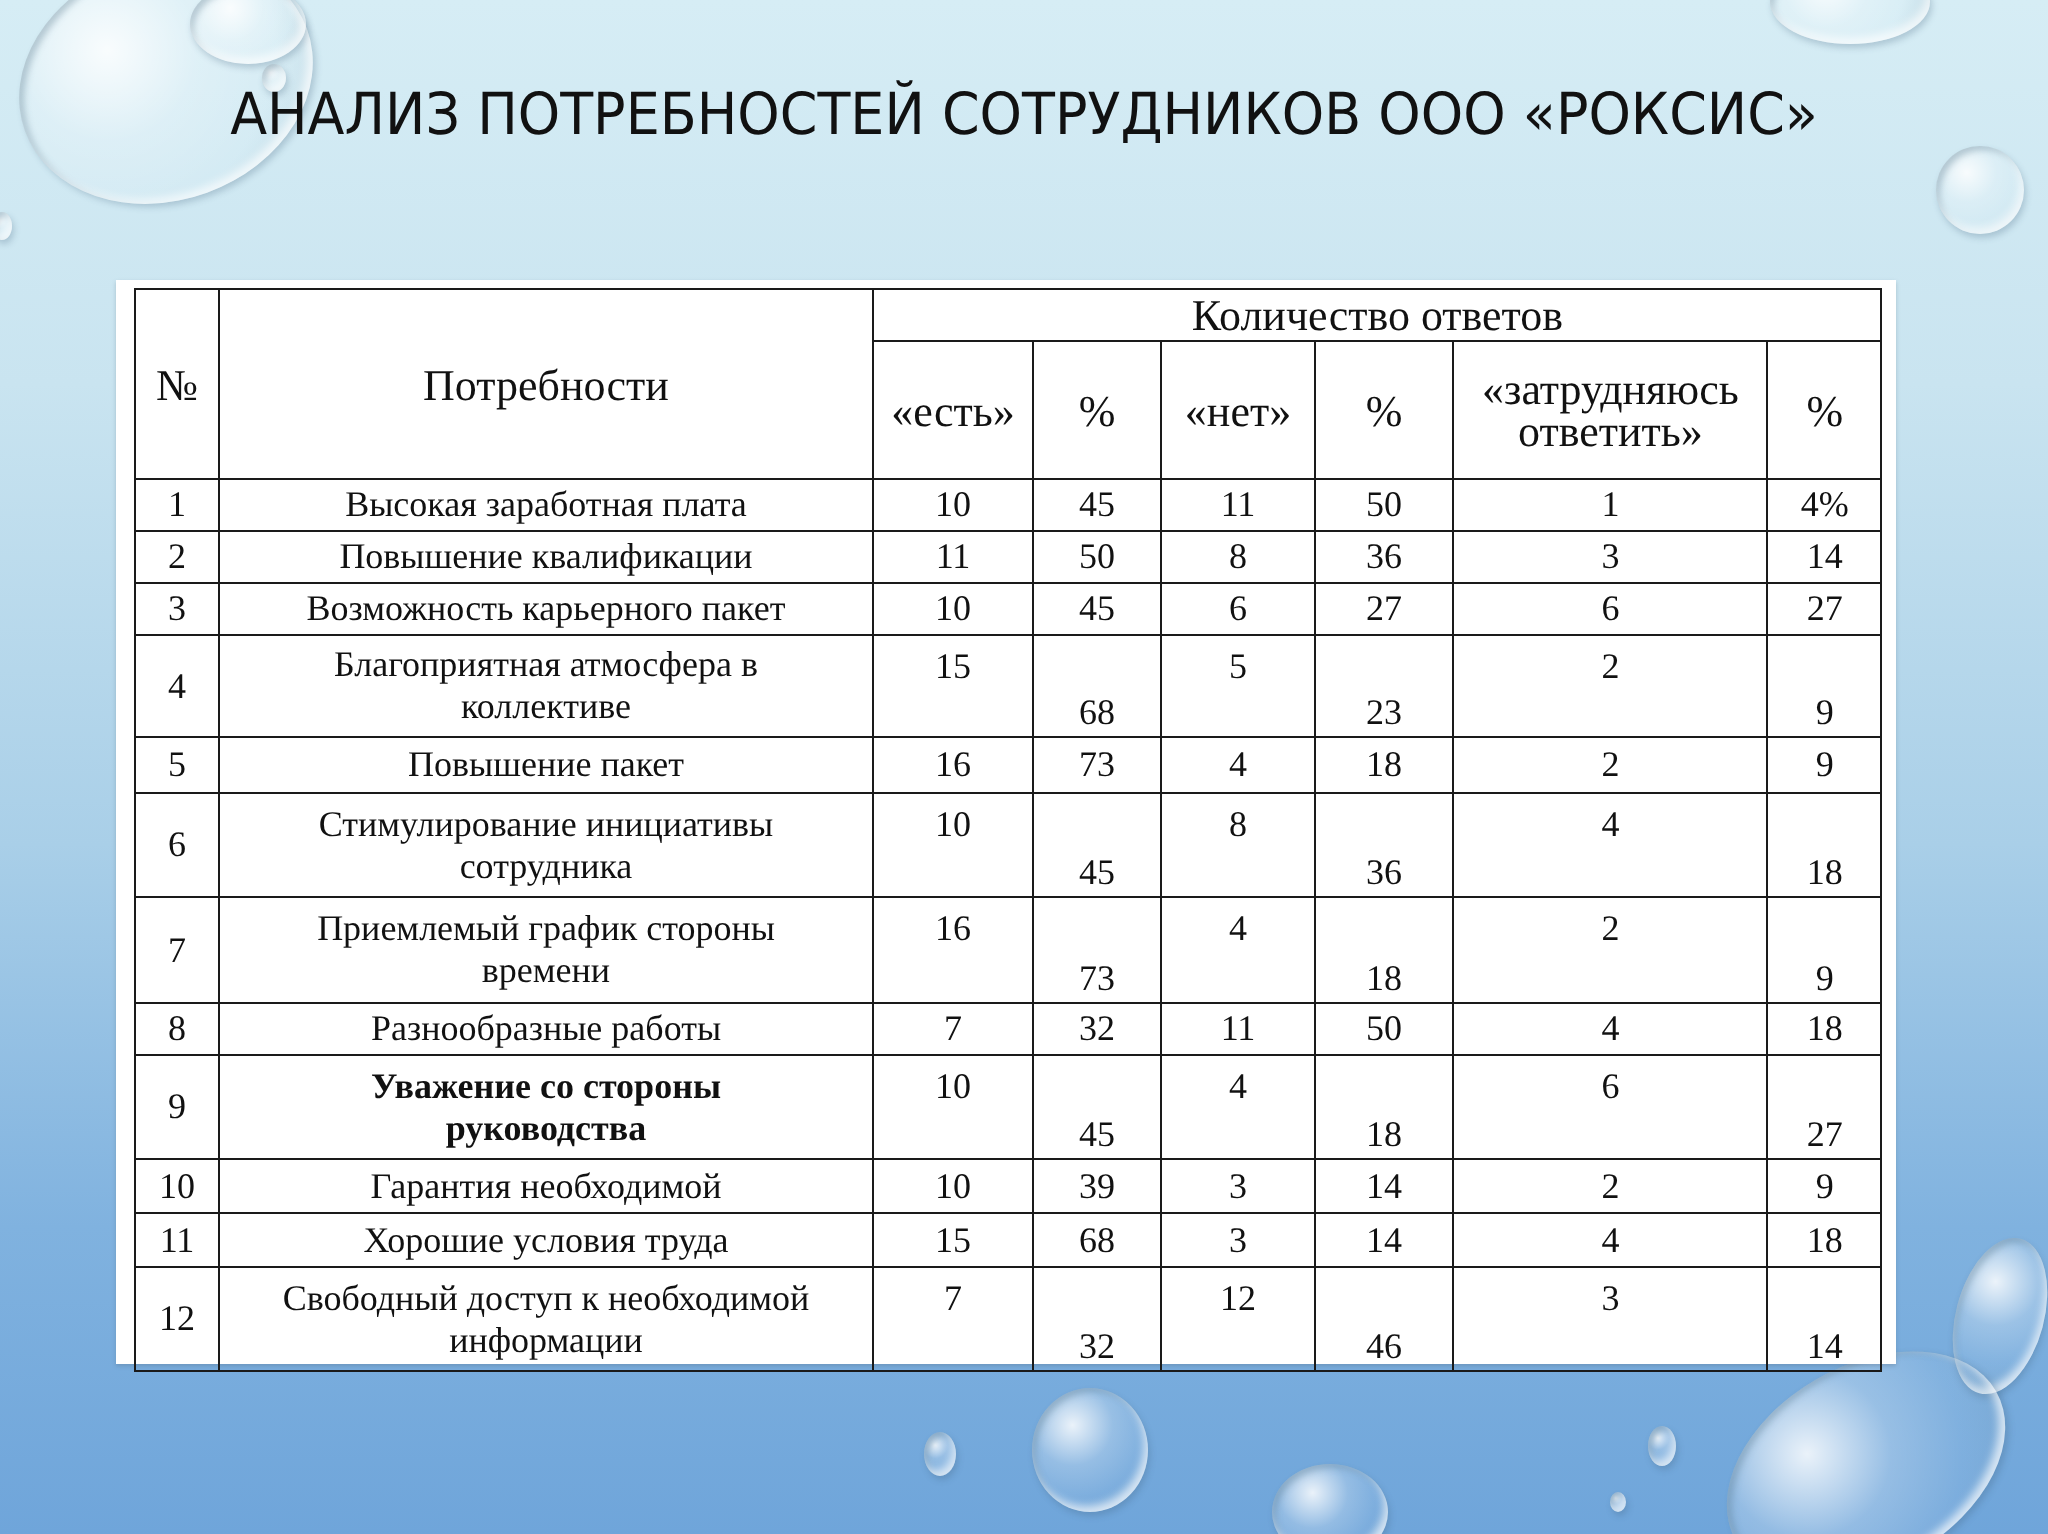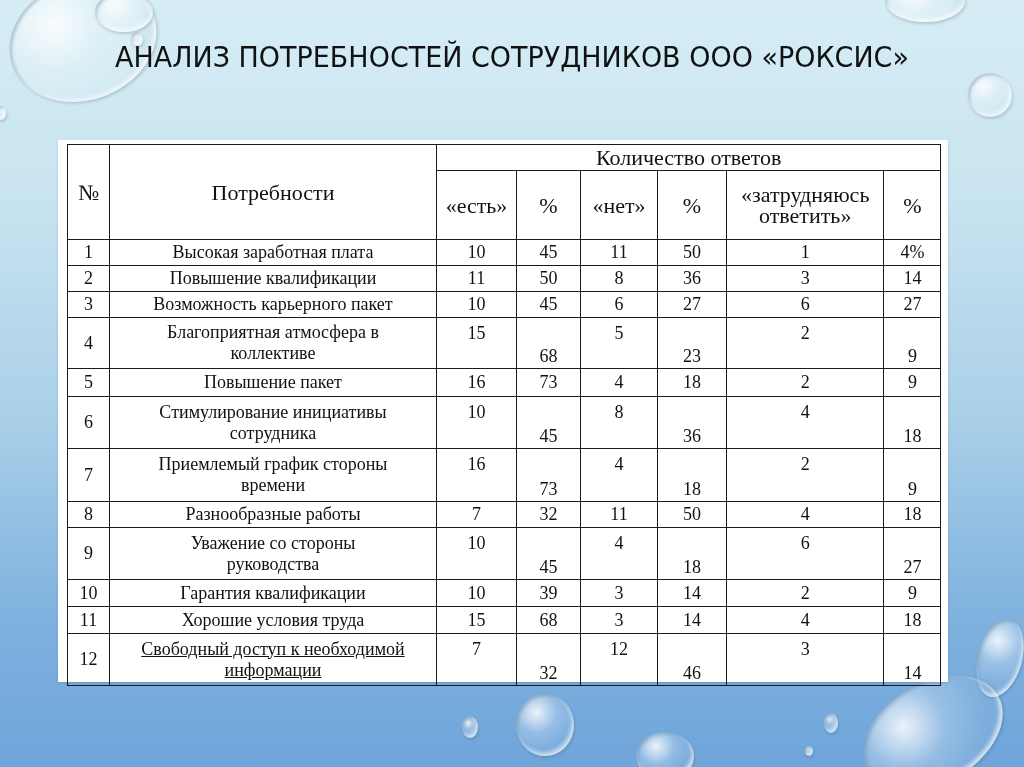--- a/index.html
+++ b/index.html
@@ -200,21 +200,21 @@
       <td>7</td>
       <td>32</td>
       <td>11</td>
       <td>50</td>
       <td>4</td>
       <td>18</td>
     </tr>
 
     <tr style="height:52px">
       <td>9</td>
-      <td style="padding:0 60px;">Уважение со стороны руководства</td>
+      <td style="padding:0 60px;font-weight:bold;">Уважение со стороны руководства</td>
       <td class="topv">
             <span>10</span>
           </td>
       <td class="low">
             <span>45</span>
           </td>
       <td class="topv">
             <span>4</span>
           </td>
       <td class="low">
@@ -223,21 +223,21 @@
       <td class="topv">
             <span>6</span>
           </td>
       <td class="low">
             <span>27</span>
           </td>
     </tr>
 
     <tr style="height:27px">
       <td>10</td>
-      <td>Гарантия квалификации</td>
+      <td>Гарантия необходимой</td>
       <td>10</td>
       <td>39</td>
       <td>3</td>
       <td>14</td>
       <td>2</td>
       <td>9</td>
     </tr>
 
     <tr style="height:27px">
       <td>11</td>
@@ -245,21 +245,21 @@
       <td>15</td>
       <td>68</td>
       <td>3</td>
       <td>14</td>
       <td>4</td>
       <td>18</td>
     </tr>
 
     <tr style="height:52px">
       <td>12</td>
-      <td style="padding:0 30px;text-decoration:underline;">Свободный доступ к необходимой информации</td>
+      <td style="padding:0 30px;">Свободный доступ к необходимой информации</td>
       <td class="topv">
             <span>7</span>
           </td>
       <td class="low">
             <span>32</span>
           </td>
       <td class="topv">
             <span>12</span>
           </td>
       <td class="low">

